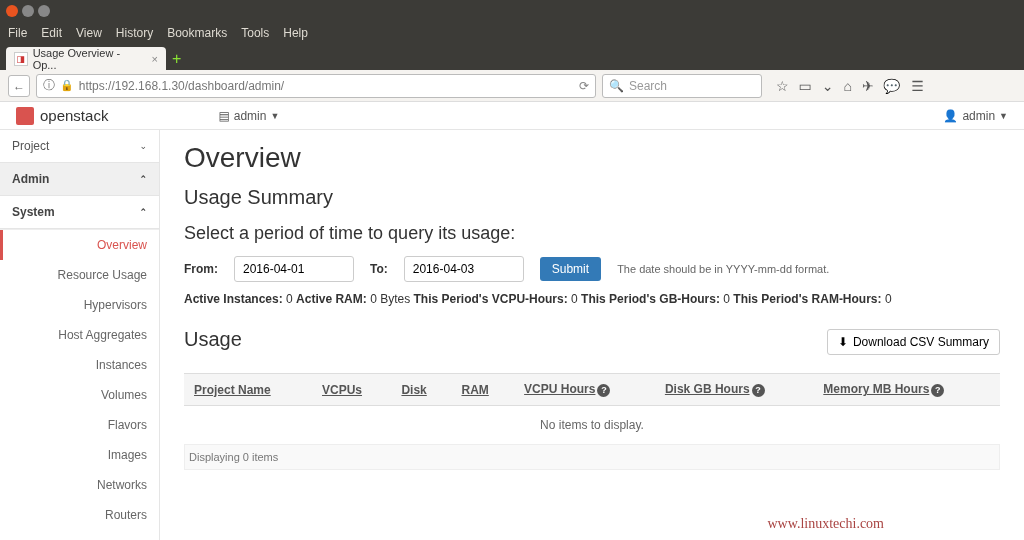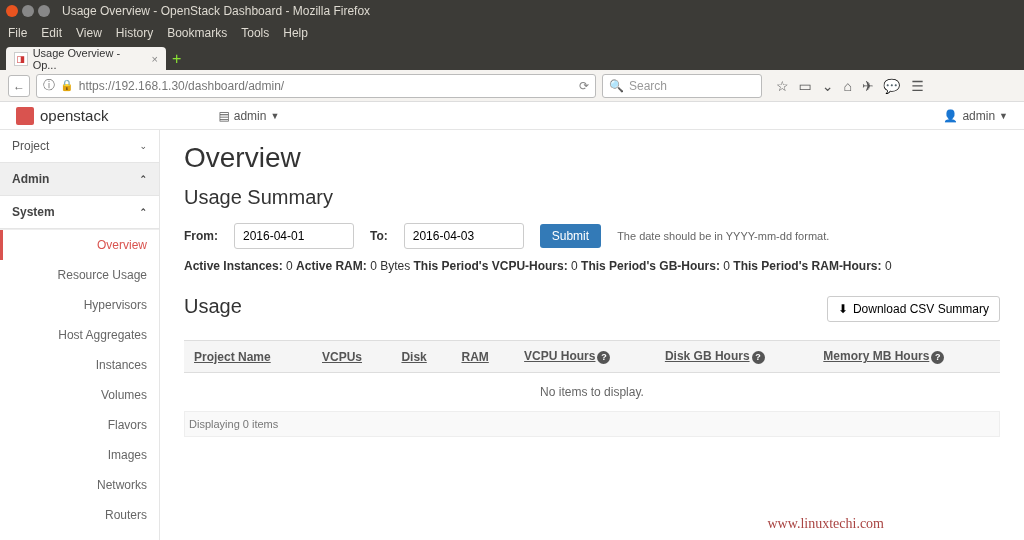--- a/index.html
+++ b/index.html
@@ -75,21 +75,20 @@
 </style>
 </head>
 <body>
 
 <div class="titlebar">
   <div class="window-btns">
     <span class="wbtn close"></span>
     <span class="wbtn min"></span>
     <span class="wbtn max"></span>
   </div>
-  <span>Usage Overview - OpenStack Dashboard - Mozilla Firefox</span>
 </div>
 
 <div class="menubar">
   <span>File</span>
   <span>Edit</span>
   <span>View</span>
   <span>History</span>
   <span>Bookmarks</span>
   <span>Tools</span>
   <span>Help</span>
@@ -169,20 +168,21 @@
       <div class="sb-item">Images</div>
       <div class="sb-item">Networks</div>
       <div class="sb-item">Routers</div>
       <div class="sb-item">Defaults</div>
     </div>
   </div>
 
   <div class="main">
     <h1>Overview</h1>
     <h2>Usage Summary</h2>
+    <h3 class="query">Select a period of time to query its usage:</h3>
 
     <div class="query-row">
       <label>From:</label>
       <input type="text" value="2016-04-01" style="">
       <label>To:</label>
       <input type="text" value="2016-04-03" style="">
       <button class="btn-submit">Submit</button>
       <span class="hint">The date should be in YYYY-mm-dd format.</span>
     </div>
 

